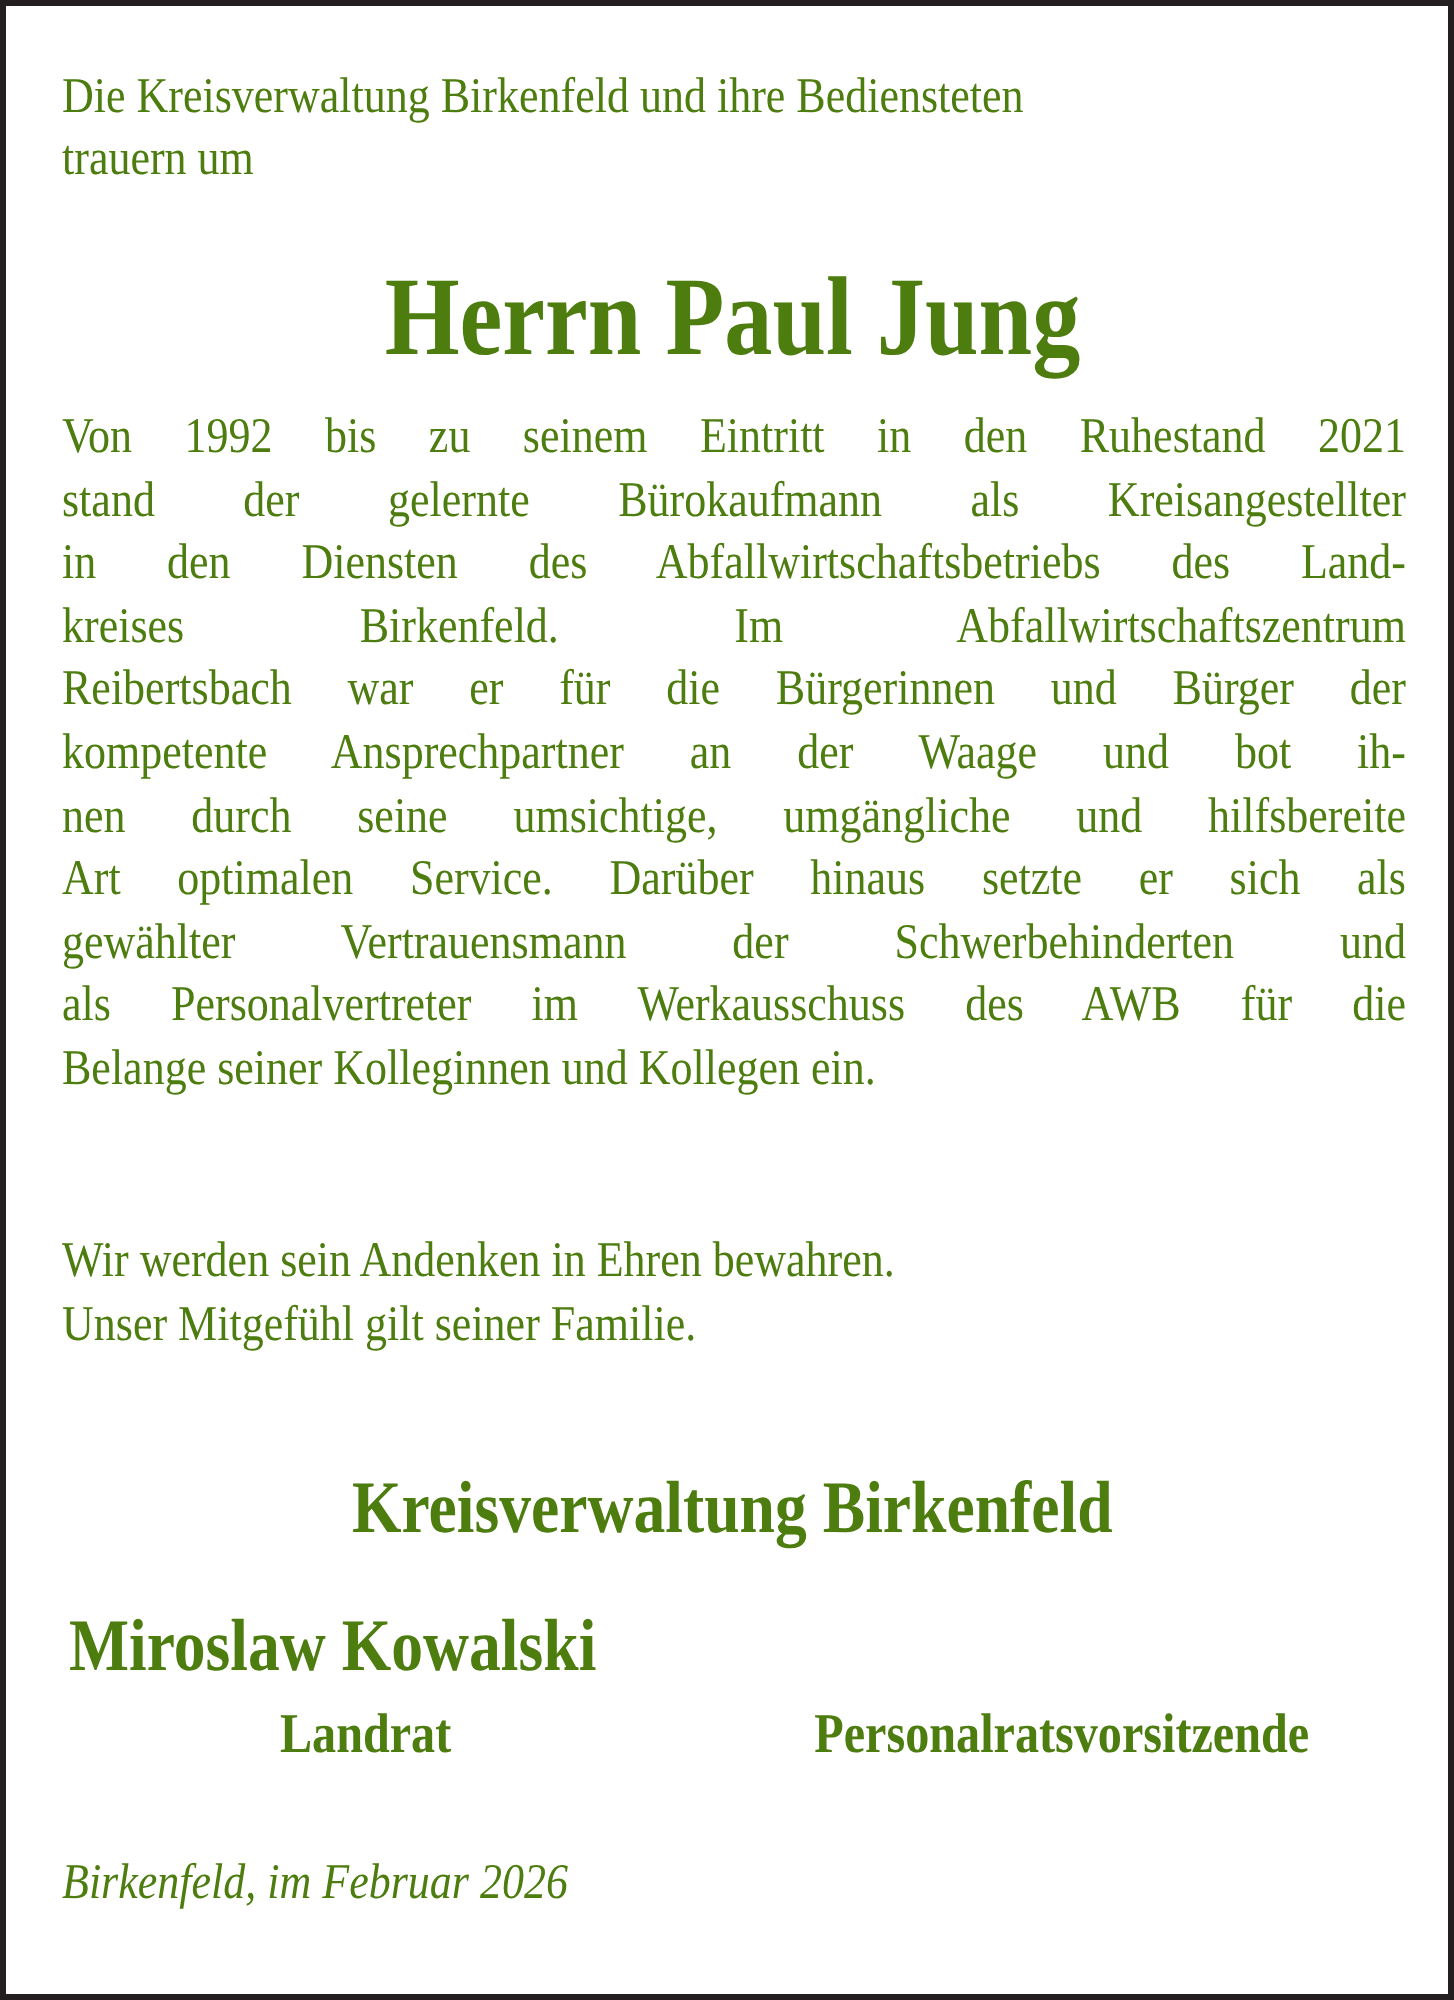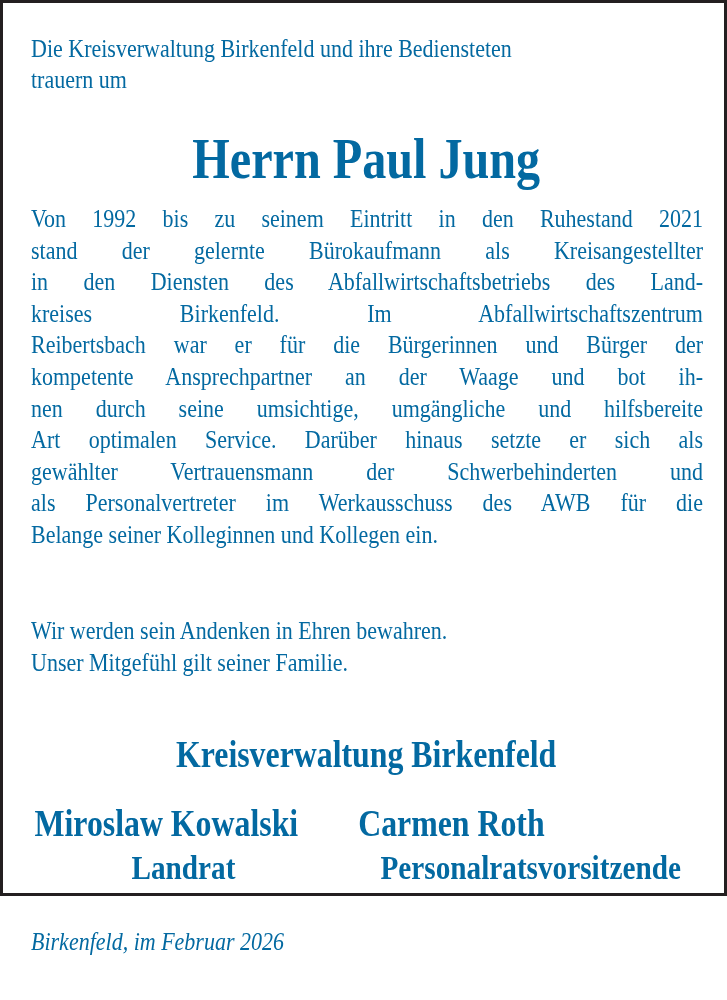--- a/index.html
+++ b/index.html
@@ -1,22 +1,22 @@
 <!DOCTYPE html>
 <html><head>
 <meta charset="utf-8">
 <style>
   html, body { margin: 0; padding: 0; background: #ffffff; }
   body { width: 727px; height: 1000px; overflow: hidden; position: relative; }
   .frame {
     position: absolute; left: 0; top: 0;
-    width: 727px; height: 896px; box-sizing: border-box;
+    width: 727px; height: 1000px; box-sizing: border-box;
     border: 3px solid #231f20;
     background: #ffffff;
-    color: #0369a1;
+    color: #4d7c0f;
     font-family: "Liberation Serif", "DejaVu Serif", serif;
   }
   
   .cond {
     position: absolute; left: 28px;
     transform-origin: 0 0;
     transform: scaleX(0.88);
     width: calc(671px / 0.88);
     white-space: nowrap;
   }
@@ -45,21 +45,21 @@
     text-align: center; font-weight: bold; font-size: 37px; line-height: 44px;
   }
   .org span { display: inline-block; transform: scaleX(0.86); }
 
   .sig-name {
     position: absolute; top: 798px; font-weight: bold; font-size: 37px; line-height: 46px;
     text-align: left; white-space: nowrap;
   }
   .sig-name span, .sig-title span { display: inline-block; transform: scaleX(0.86); }
   .sig-title {
-    position: absolute; top: 846px; font-weight: bold; font-size: 34px; line-height: 38px;
+    position: absolute; top: 846px; font-weight: bold; font-size: 28px; line-height: 38px;
     text-align: center; white-space: nowrap;
   }
   .left-col { left: 10px; width: 340px; }
   .right-col { left: 340px; width: 375px; }
 
   .date {
     top: 922px; font-size: 25px; line-height: 34px; font-style: italic;
   }
 </style>
 </head>
@@ -99,22 +99,19 @@
     <span>Kreisverwaltung Birkenfeld</span>
   </div>
 
   <div class="sig-name left-col">
     <span>Miroslaw Kowalski</span>
   </div>
   <div class="sig-title left-col">
     <span>Landrat</span>
   </div>
 
-  <div class="sig-name right-col">
-    <span>Carmen Roth</span>
-  </div>
   <div class="sig-title right-col">
     <span>Personalratsvorsitzende</span>
   </div>
 
   <div class="cond date">Birkenfeld, im Februar 2026</div>
 
 </div>
 
 </body></html>

